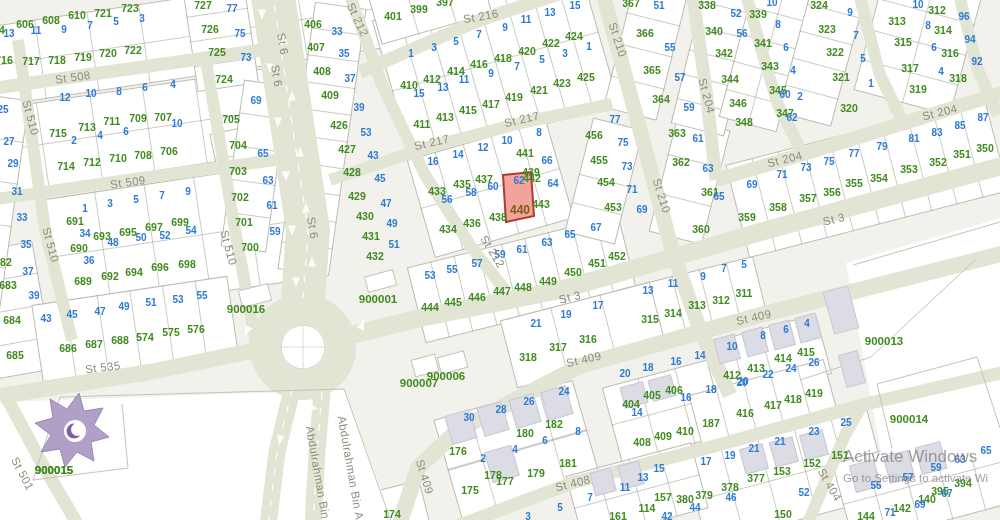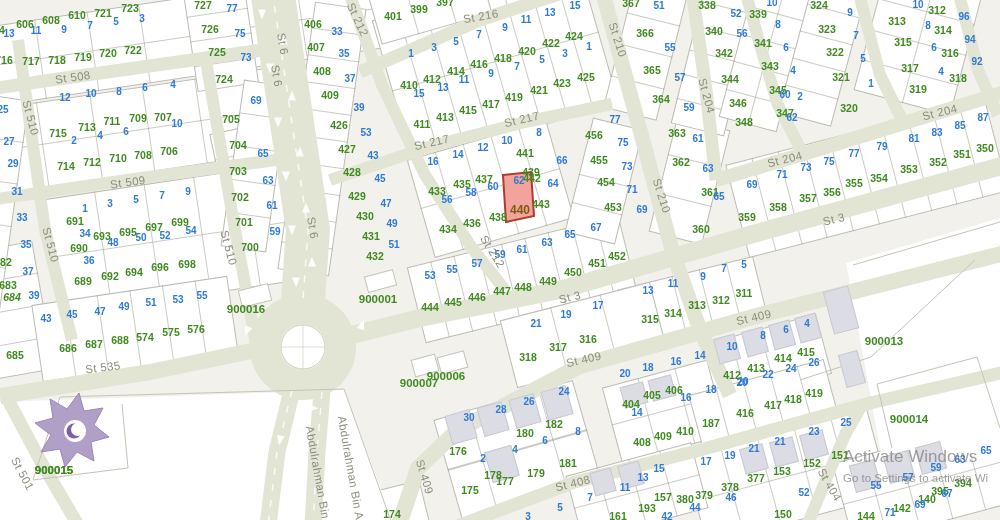--- a/index.html
+++ b/index.html
@@ -188,21 +188,21 @@
       <div class="lbl green" style="left: 154px; top: 227px;">697</div>
       <div class="lbl green" style="left: 180px; top: 222px;">699</div>
       <div class="lbl green" style="left: 79px; top: 248px;">690</div>
       <div class="lbl green" style="left: 83px; top: 281px;">689</div>
       <div class="lbl green" style="left: 110px; top: 276px;">692</div>
       <div class="lbl green" style="left: 134px; top: 272px;">694</div>
       <div class="lbl green" style="left: 160px; top: 267px;">696</div>
       <div class="lbl green" style="left: 187px; top: 264px;">698</div>
       <div class="lbl green" style="left: 3px; top: 262px;">682</div>
       <div class="lbl green" style="left: 8px; top: 285px;">683</div>
-      <div class="lbl green" style="left: 12px; top: 297px; font-style: italic;">684</div>
+      <div class="lbl green" style="left: 12px; top: 320px;">684</div>
       <div class="lbl green" style="left: 15px; top: 355px;">685</div>
       <div class="lbl green" style="left: 68px; top: 348px;">686</div>
       <div class="lbl green" style="left: 94px; top: 344px;">687</div>
       <div class="lbl green" style="left: 120px; top: 340px;">688</div>
       <div class="lbl green" style="left: 145px; top: 337px;">574</div>
       <div class="lbl green" style="left: 171px; top: 332px;">575</div>
       <div class="lbl green" style="left: 196px; top: 329px;">576</div>
       <div class="lbl green" style="left: 250px; top: 247px;">700</div>
       <div class="lbl green" style="left: 313px; top: 24px;">406</div>
       <div class="lbl green" style="left: 316px; top: 47px;">407</div>
@@ -332,21 +332,21 @@
       <div class="lbl green" style="left: 568px; top: 463px;">181</div>
       <div class="lbl green" style="left: 392px; top: 514px;">174</div>
       <div class="lbl green" style="left: 756px; top: 478px;">377</div>
       <div class="lbl green" style="left: 730px; top: 487px;">378</div>
       <div class="lbl green" style="left: 704px; top: 495px;">379</div>
       <div class="lbl green" style="left: 782px; top: 471px;">153</div>
       <div class="lbl green" style="left: 812px; top: 463px;">152</div>
       <div class="lbl green" style="left: 840px; top: 455px;">151</div>
       <div class="lbl green" style="left: 783px; top: 514px;">150</div>
       <div class="lbl green" style="left: 663px; top: 497px;">157</div>
-      <div class="lbl green" style="left: 647px; top: 508px;">193</div>
+      <div class="lbl green" style="left: 647px; top: 508px;">114</div>
       <div class="lbl green" style="left: 618px; top: 516px;">161</div>
       <div class="lbl green" style="left: 685px; top: 499px;">380</div>
       <div class="lbl green" style="left: 963px; top: 483px;">394</div>
       <div class="lbl green" style="left: 940px; top: 491px;">395</div>
       <div class="lbl green" style="left: 927px; top: 499px;">140</div>
       <div class="lbl green" style="left: 902px; top: 508px;">142</div>
       <div class="lbl green" style="left: 866px; top: 516px;">144</div>
       <div class="lbl blue" style="left: 9px; top: 34px;">13</div>
       <div class="lbl blue" style="left: 36px; top: 31px;">11</div>
       <div class="lbl blue" style="left: 64px; top: 30px;">9</div>
@@ -420,21 +420,21 @@
       <div class="lbl blue" style="left: 491px; top: 74px;">9</div>
       <div class="lbl blue" style="left: 517px; top: 67px;">7</div>
       <div class="lbl blue" style="left: 542px; top: 60px;">5</div>
       <div class="lbl blue" style="left: 565px; top: 54px;">3</div>
       <div class="lbl blue" style="left: 589px; top: 47px;">1</div>
       <div class="lbl blue" style="left: 433px; top: 162px;">16</div>
       <div class="lbl blue" style="left: 458px; top: 155px;">14</div>
       <div class="lbl blue" style="left: 483px; top: 148px;">12</div>
       <div class="lbl blue" style="left: 507px; top: 141px;">10</div>
       <div class="lbl blue" style="left: 539px; top: 133px;">8</div>
-      <div class="lbl blue" style="left: 562px; top: 161px; text-align: center;">66</div>
+      <div class="lbl blue" style="left: 547px; top: 161px; text-align: center;">66</div>
       <div class="lbl blue" style="left: 553px; top: 184px;">64</div>
       <div class="lbl blue" style="left: 447px; top: 200px;">56</div>
       <div class="lbl blue" style="left: 471px; top: 193px;">58</div>
       <div class="lbl blue" style="left: 493px; top: 187px;">60</div>
       <div class="lbl blue" style="left: 430px; top: 276px;">53</div>
       <div class="lbl blue" style="left: 452px; top: 270px;">55</div>
       <div class="lbl blue" style="left: 477px; top: 264px;">57</div>
       <div class="lbl blue" style="left: 500px; top: 255px;">59</div>
       <div class="lbl blue" style="left: 522px; top: 250px;">61</div>
       <div class="lbl blue" style="left: 547px; top: 243px;">63</div>

